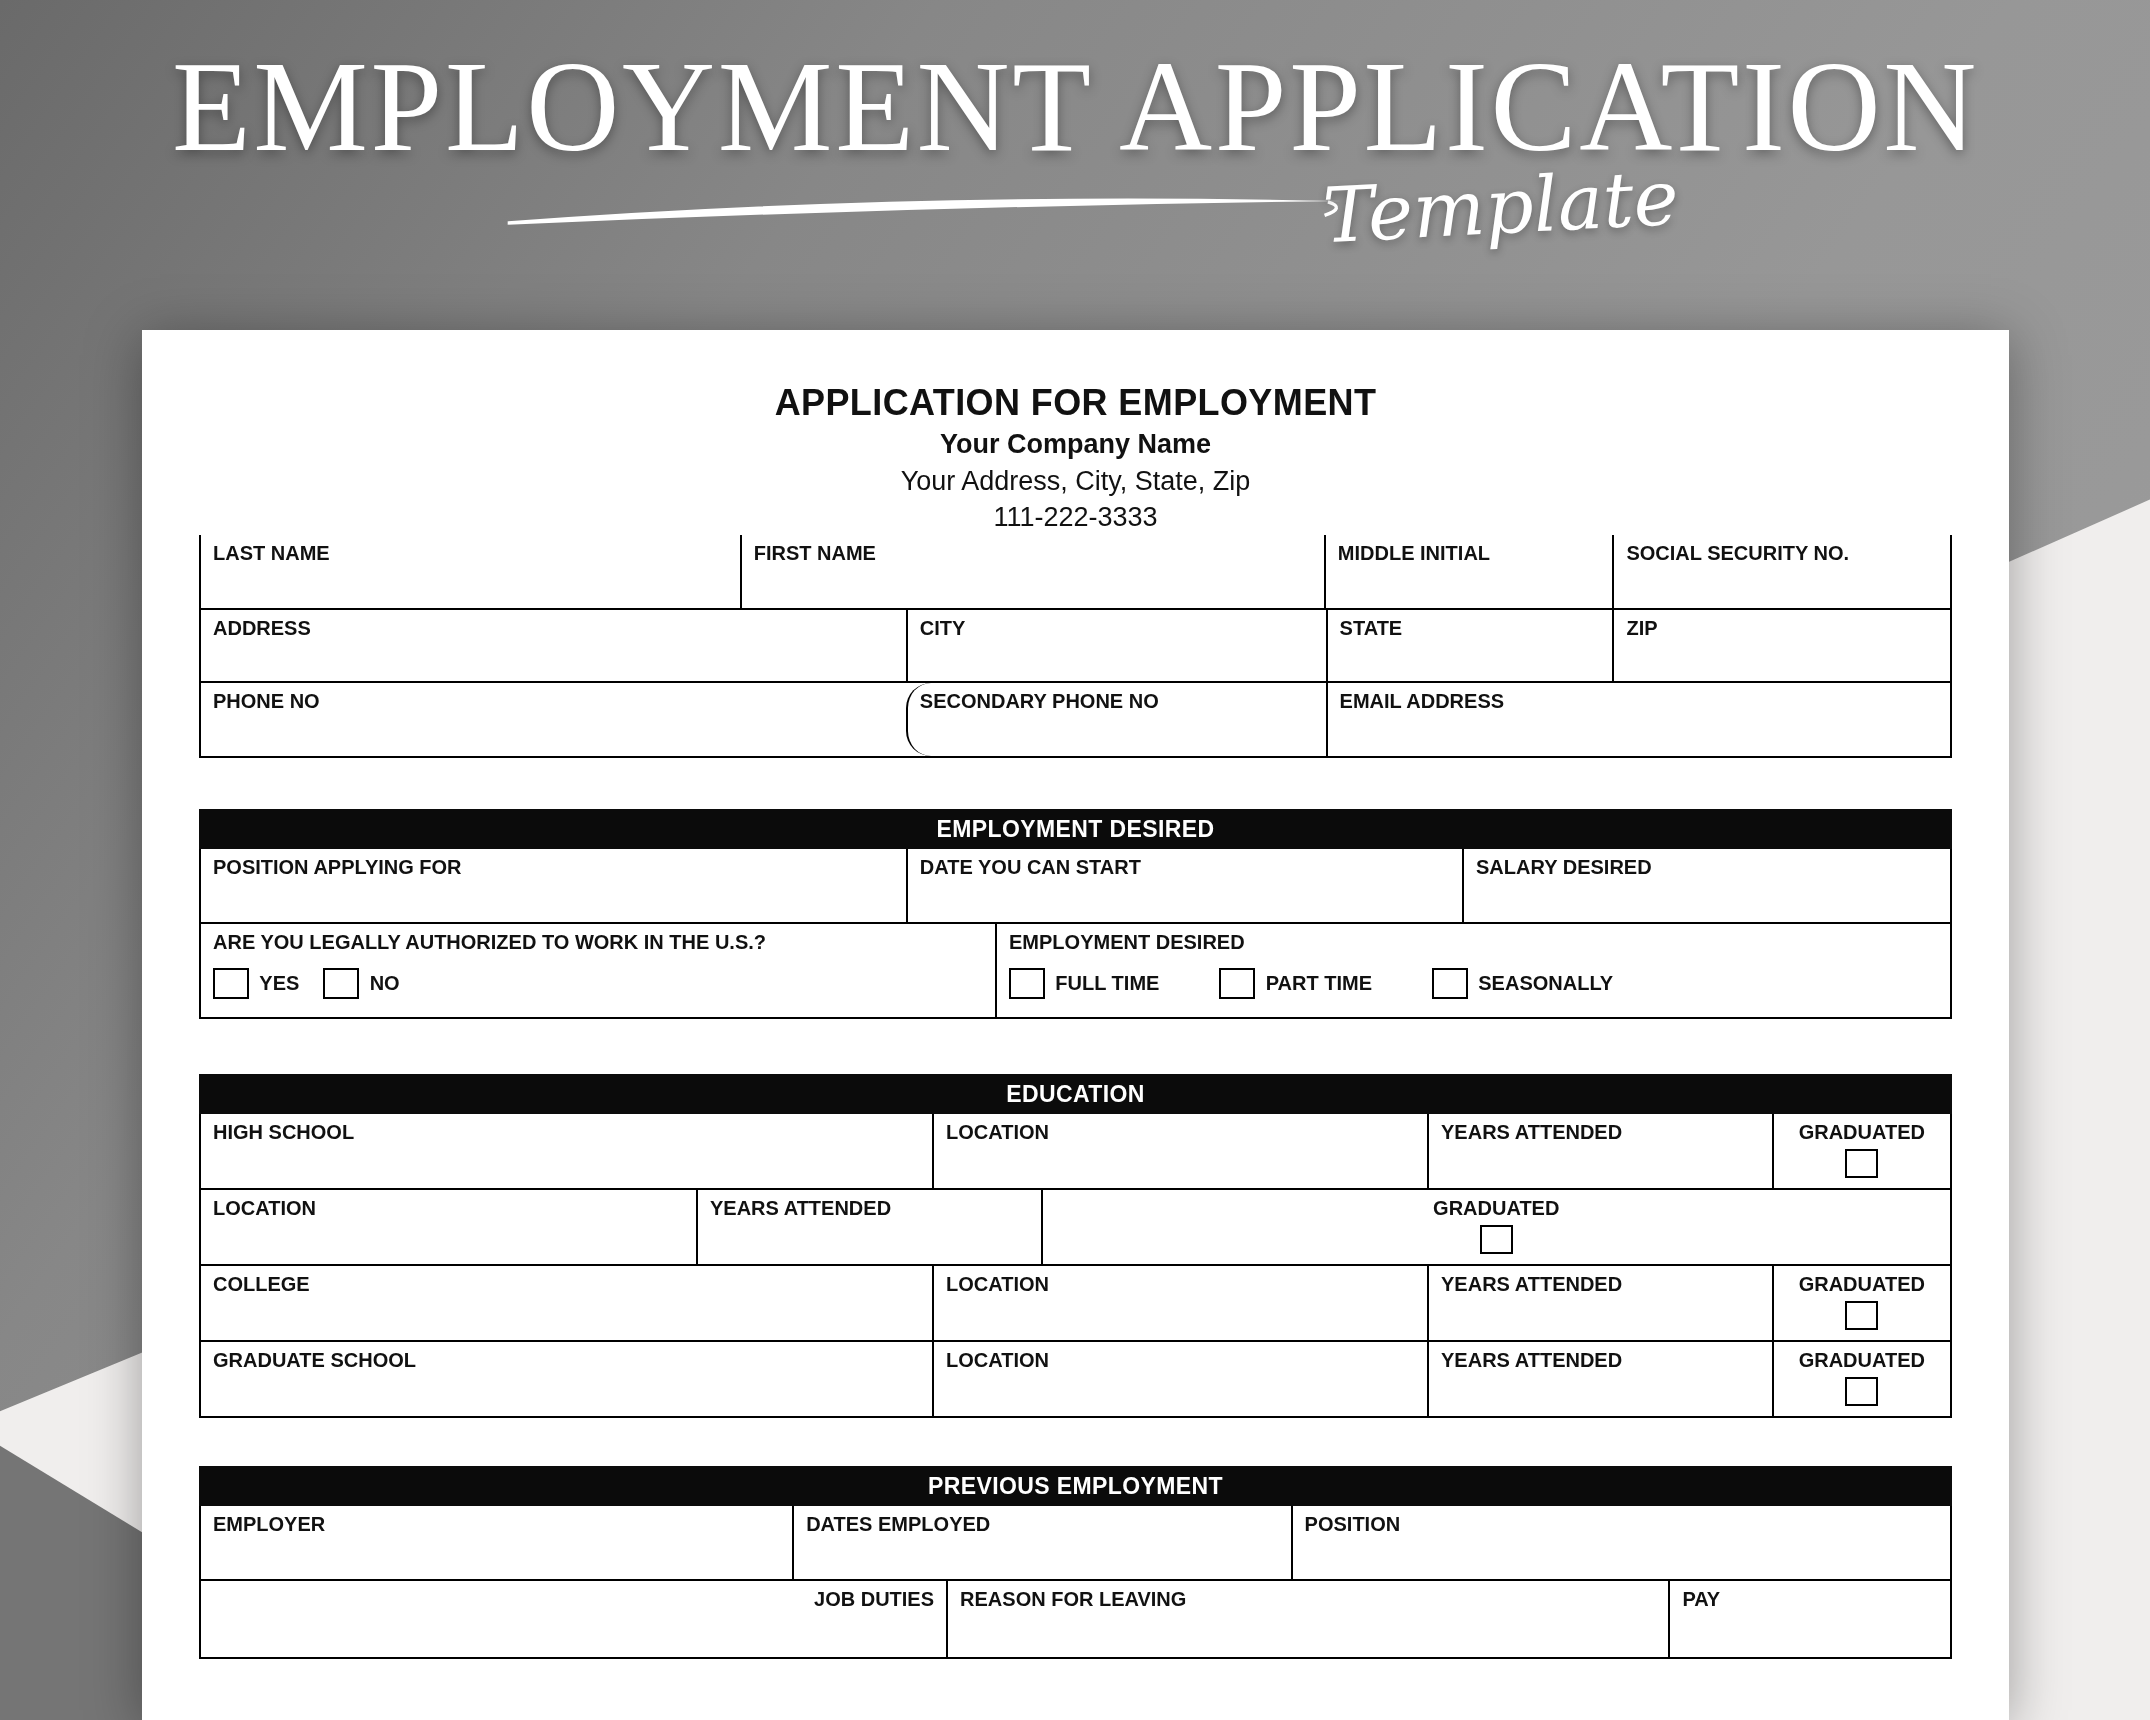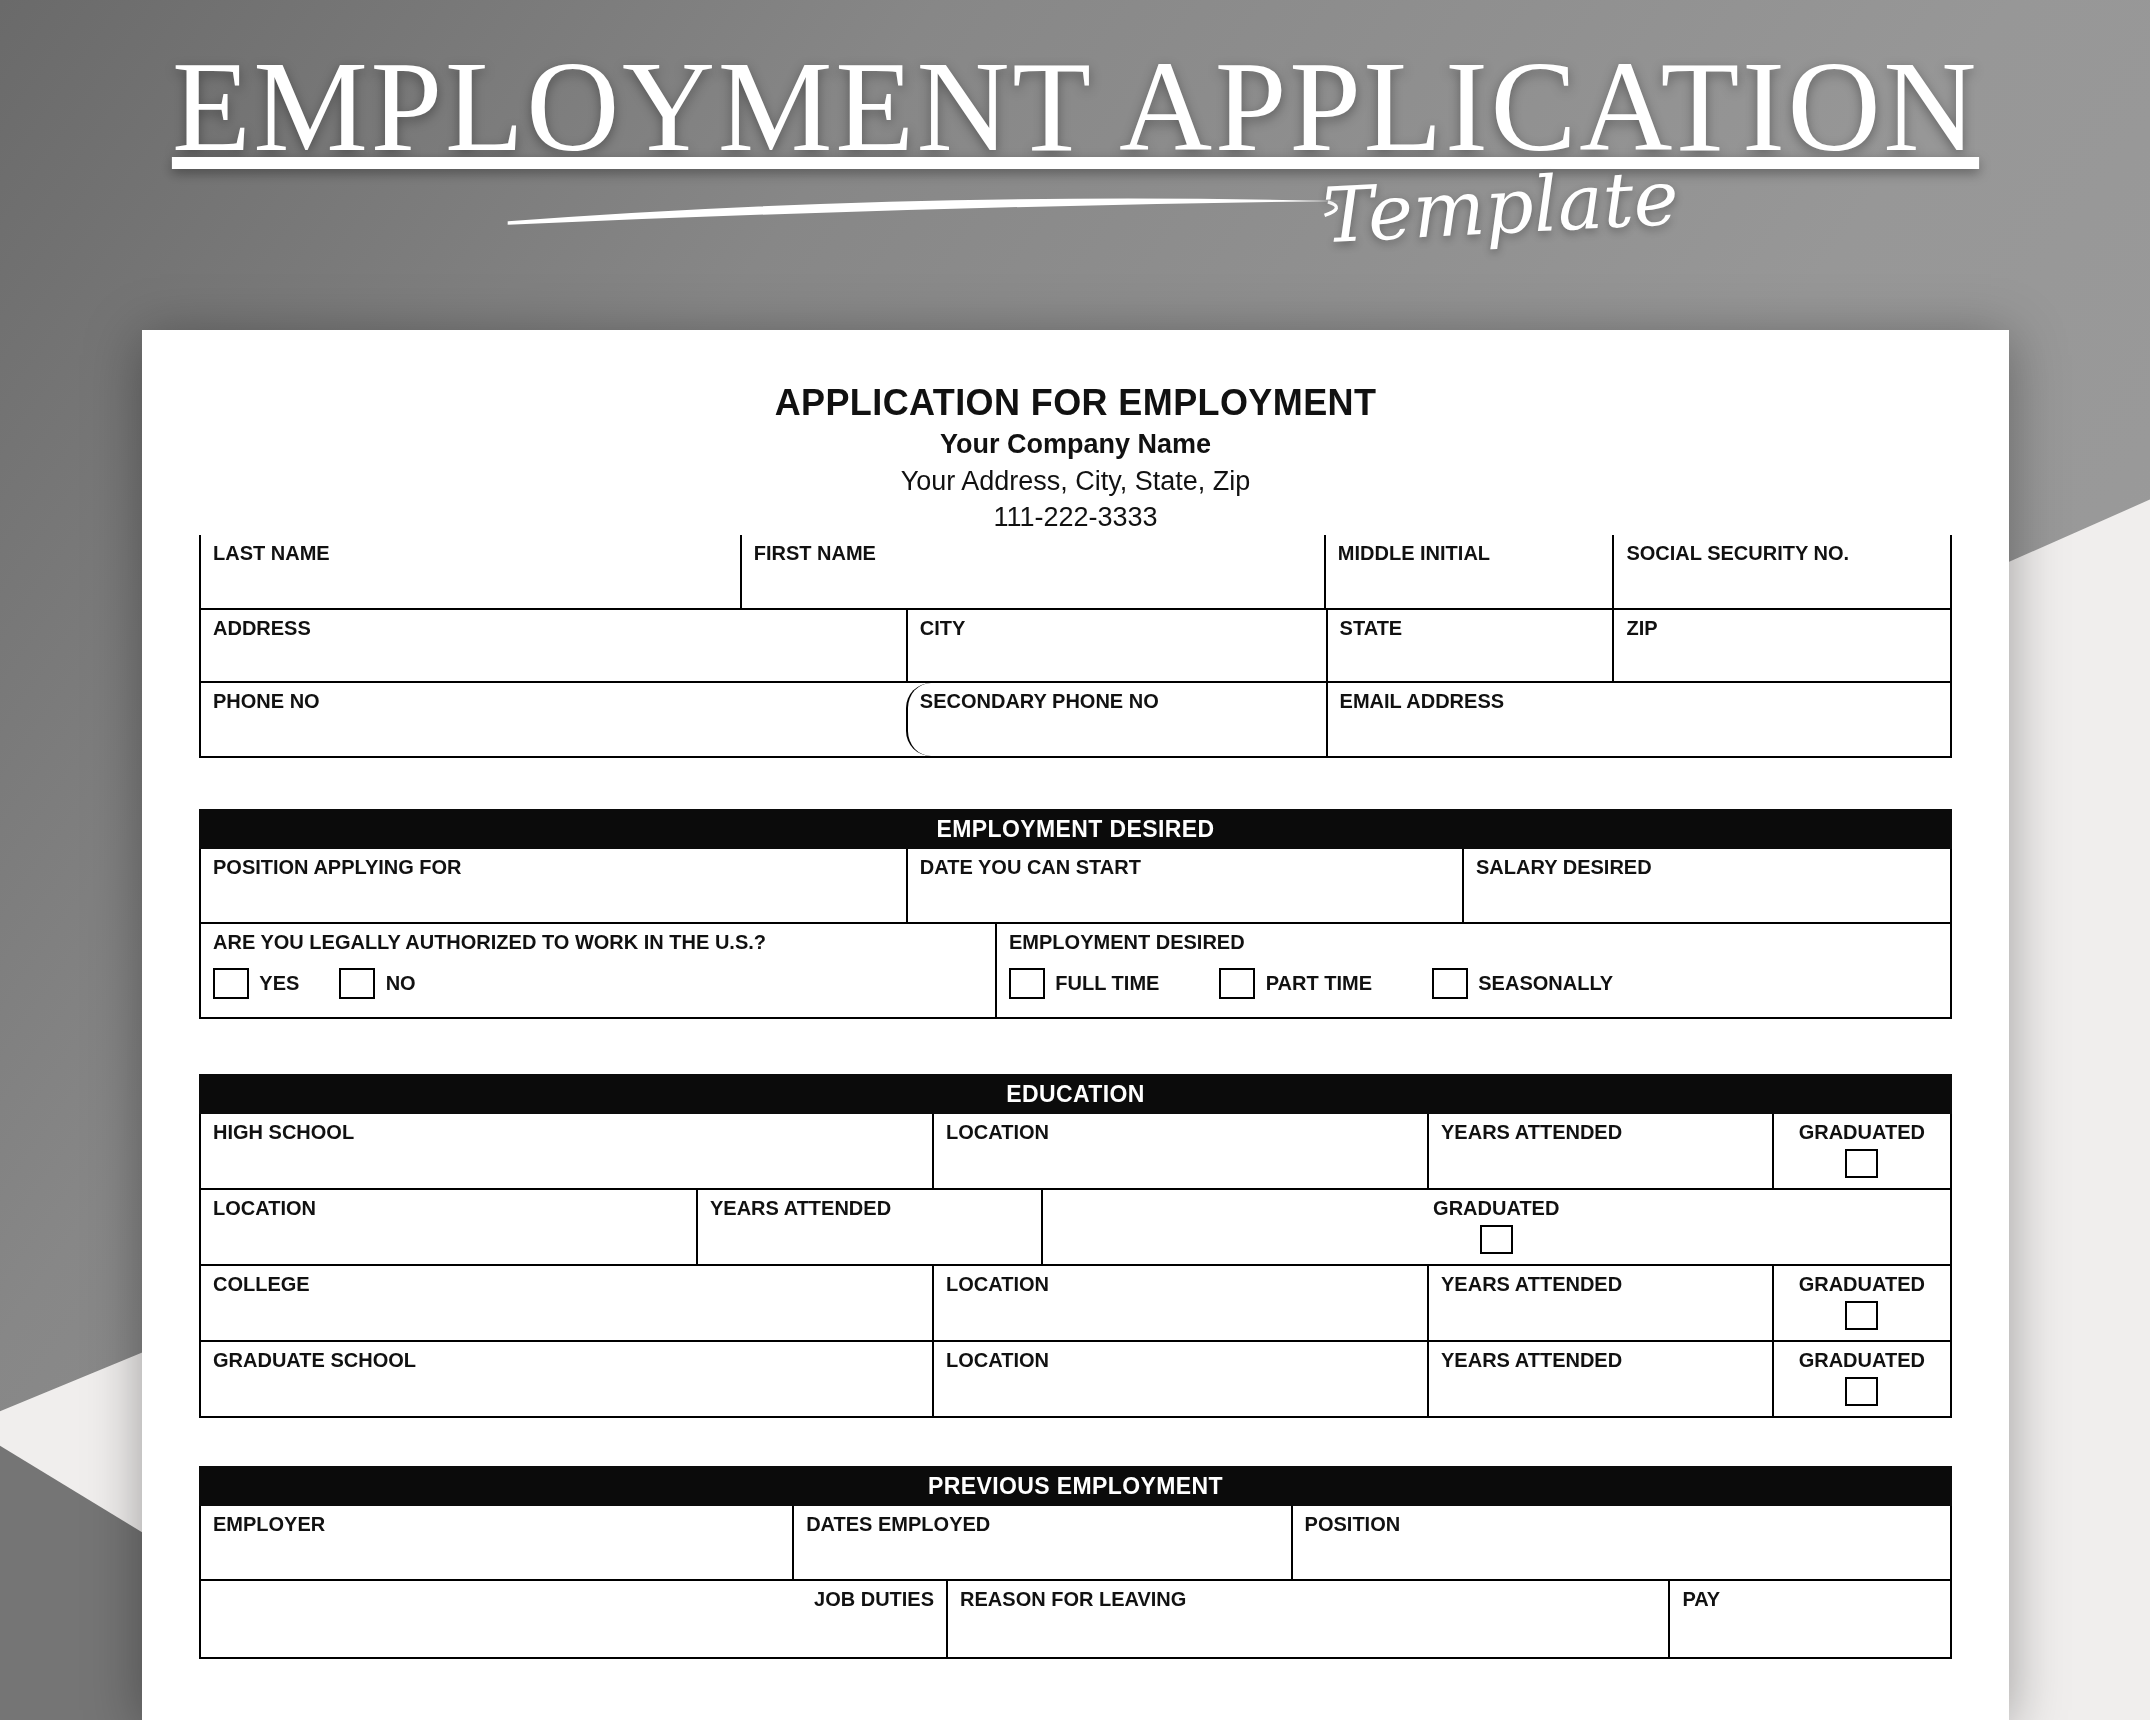--- a/index.html
+++ b/index.html
@@ -30,21 +30,20 @@
   
   .banner {
     position:absolute; top:33px; left:0; width:100%;
     text-align:center; color:#ffffff;
   }
   .banner-title {
     font-family:"Liberation Serif", serif;
     font-size:129px; font-weight:400;
     letter-spacing:2.6px; white-space:nowrap;
     text-shadow:0 4.3px 12px rgba(0,0,0,0.35);
-    text-decoration:underline;
   }
   .banner-sub-row {
     display:flex; justify-content:center; align-items:center;
     margin-top:-12px; padding-left:34px;
   }
   .swoosh { width:843px; height:60px; margin-right:-26px; }
   .banner-subtitle {
     font-family:"DejaVu Serif", serif;
     font-style:italic; font-size:76px; line-height:1;
     transform:rotate(-3deg);
@@ -183,21 +182,21 @@
         <span class="lbl">DATE YOU CAN START</span>
       </div>
       <div class="cell h85" style="flex:1;">
         <span class="lbl">SALARY DESIRED</span>
       </div>
     </div>
     <div class="row">
       <div class="cell h108" style="width:45.4%; flex:none;">
         <span class="lbl">ARE YOU LEGALLY AUTHORIZED TO WORK IN THE U.S.?</span>
         <div class="cb-row">
-          <span class="cb-group" style="margin-right:40px;">
+          <span class="cb-group" style="margin-right:24px;">
             <span class="checkbox"></span>
             <span class="cb-lbl">YES</span>
           </span>
           <span class="cb-group">
             <span class="checkbox"></span>
             <span class="cb-lbl">NO</span>
           </span>
         </div>
       </div>
       <div class="cell h108" style="flex:1;">

